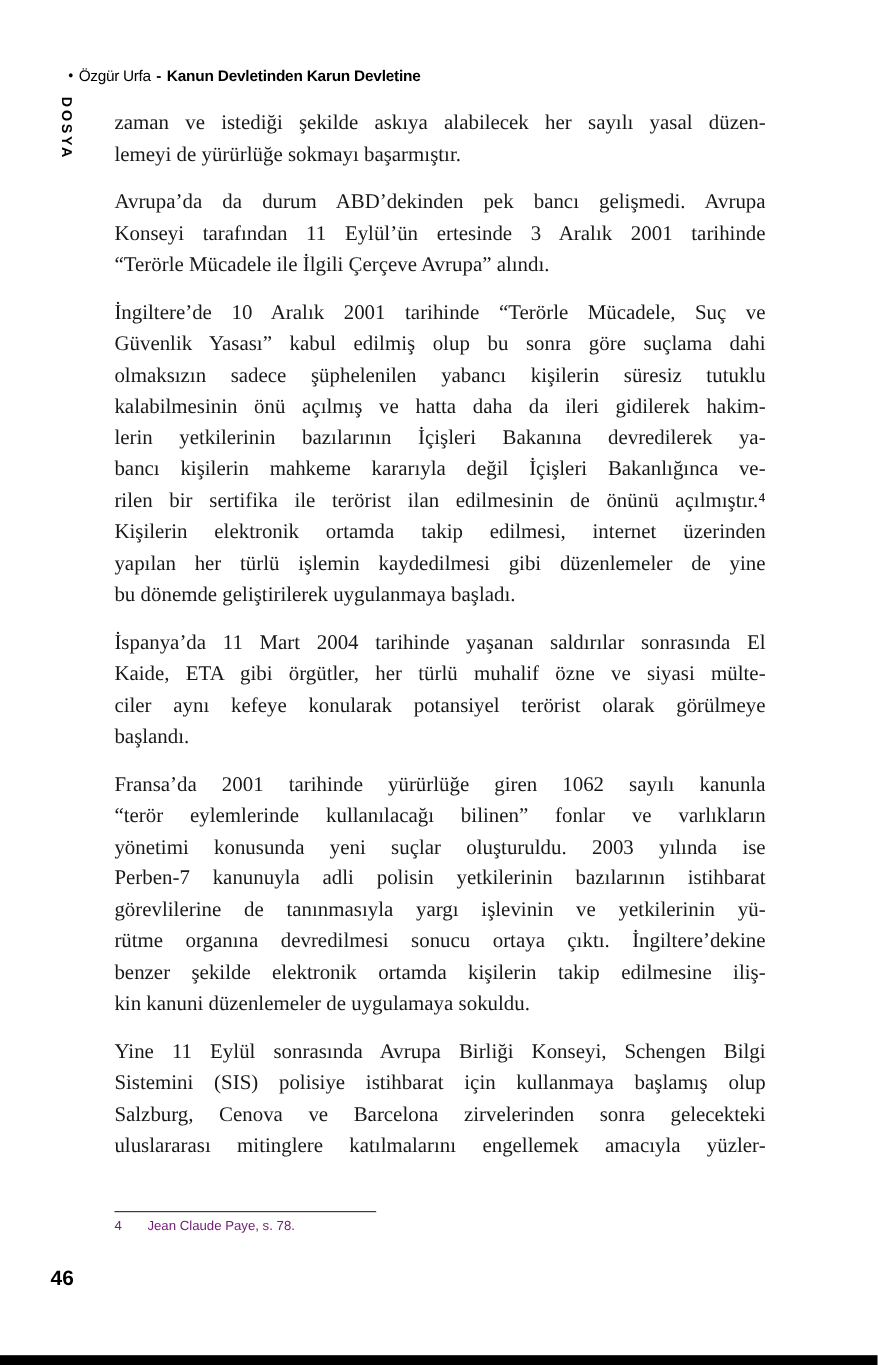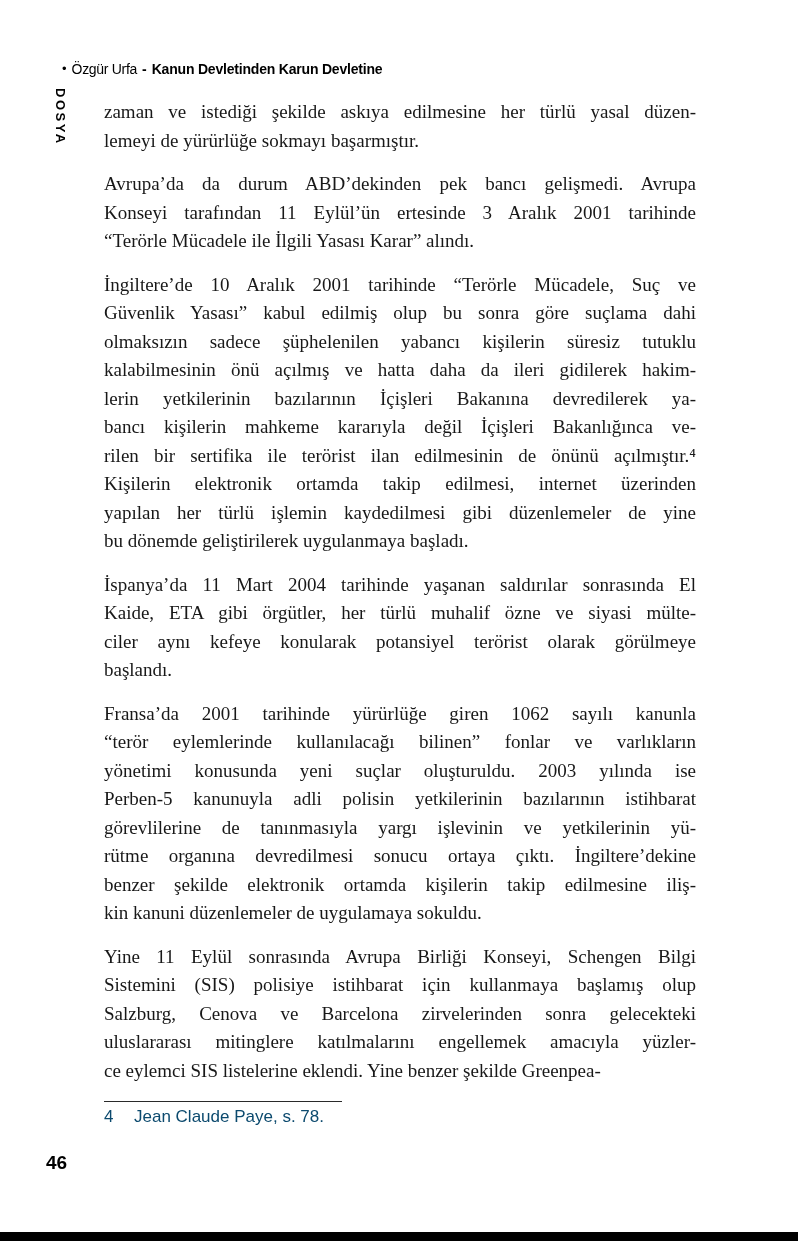--- a/index.html
+++ b/index.html
@@ -64,22 +64,22 @@
     top: 1101px;
     width: 238px;
     height: 1px;
     background: #2a2a2a;
   }
   .footnote {
     position: absolute;
     left: 104px;
     top: 1107px;
     font-family: "Liberation Sans", sans-serif;
-    font-size: 17px;
-    color: #0c4a6e;
+    font-size: 12px;
+    color: #701a75;
   }
   .footnote .fn-marker { display: inline-block; width: 30px; }
   .page-number {
     position: absolute;
     left: 46px;
     top: 1152px;
     font-family: "Liberation Sans", sans-serif;
     font-weight: 700;
     font-size: 19px;
     color: #000;
@@ -102,27 +102,27 @@
     <span class="bullet">•</span>
     <span class="author">Özgür Urfa</span>
     <span class="sep">-</span>
     <span class="title">Kanun Devletinden Karun Devletine</span>
   </div>
 
   <div class="section-label">DOSYA</div>
 
   <div class="body-text">
       <div class="paragraph">
-        <div class="line">zaman ve istediği şekilde askıya edilmesine her türlü yasal düzen-</div>
+        <div class="line">zaman ve istediği şekilde askıya alabilecek her sayılı yasal düzen-</div>
         <div class="line last">lemeyi de yürürlüğe sokmayı başarmıştır.</div>
       </div>
       <div class="paragraph">
         <div class="line">Avrupa’da da durum ABD’dekinden pek bancı gelişmedi. Avrupa</div>
         <div class="line">Konseyi tarafından 11 Eylül’ün ertesinde 3 Aralık 2001 tarihinde</div>
-        <div class="line last">“Terörle Mücadele ile İlgili Yasası Karar”  alındı.</div>
+        <div class="line last">“Terörle Mücadele ile İlgili Çerçeve Avrupa”  alındı.</div>
       </div>
       <div class="paragraph">
         <div class="line">İngiltere’de 10 Aralık 2001 tarihinde “Terörle Mücadele, Suç ve</div>
         <div class="line">Güvenlik Yasası” kabul edilmiş olup bu sonra göre suçlama dahi</div>
         <div class="line">olmaksızın sadece şüphelenilen yabancı kişilerin süresiz tutuklu</div>
         <div class="line">kalabilmesinin önü açılmış ve hatta daha da ileri gidilerek hakim-</div>
         <div class="line">lerin yetkilerinin bazılarının İçişleri Bakanına devredilerek ya-</div>
         <div class="line">bancı kişilerin mahkeme kararıyla değil İçişleri Bakanlığınca ve-</div>
         <div class="line">rilen bir sertifika ile terörist ilan edilmesinin de önünü açılmıştır.⁴</div>
         <div class="line">Kişilerin elektronik ortamda takip edilmesi, internet üzerinden</div>
@@ -132,32 +132,31 @@
       <div class="paragraph">
         <div class="line">İspanya’da 11 Mart 2004 tarihinde yaşanan saldırılar sonrasında El</div>
         <div class="line">Kaide, ETA gibi örgütler, her türlü muhalif özne ve siyasi mülte-</div>
         <div class="line">ciler aynı kefeye konularak potansiyel terörist olarak görülmeye</div>
         <div class="line last">başlandı.</div>
       </div>
       <div class="paragraph">
         <div class="line">Fransa’da 2001 tarihinde yürürlüğe giren 1062 sayılı kanunla</div>
         <div class="line">“terör eylemlerinde kullanılacağı bilinen” fonlar ve varlıkların</div>
         <div class="line">yönetimi konusunda yeni suçlar oluşturuldu. 2003 yılında ise</div>
-        <div class="line">Perben-5 kanunuyla adli polisin yetkilerinin bazılarının istihbarat</div>
+        <div class="line">Perben-7 kanunuyla adli polisin yetkilerinin bazılarının istihbarat</div>
         <div class="line">görevlilerine de tanınmasıyla yargı işlevinin ve yetkilerinin yü-</div>
         <div class="line">rütme organına devredilmesi sonucu ortaya çıktı. İngiltere’dekine</div>
         <div class="line">benzer şekilde elektronik ortamda kişilerin takip edilmesine iliş-</div>
         <div class="line last">kin kanuni düzenlemeler de uygulamaya sokuldu.</div>
       </div>
       <div class="paragraph">
         <div class="line">Yine 11 Eylül sonrasında Avrupa Birliği Konseyi, Schengen Bilgi</div>
         <div class="line">Sistemini (SIS) polisiye istihbarat için kullanmaya başlamış olup</div>
         <div class="line">Salzburg, Cenova ve Barcelona zirvelerinden sonra gelecekteki</div>
         <div class="line">uluslararası mitinglere katılmalarını engellemek amacıyla yüzler-</div>
-        <div class="line last">ce eylemci SIS listelerine eklendi. Yine benzer şekilde Greenpea-</div>
       </div>
     </div>
 
   <div class="fn-rule"></div>
 
   <div class="footnote">
     <span class="fn-marker">4</span><span>Jean Claude Paye, s. 78.</span>
   </div>
 
   <div class="page-number">46</div>

